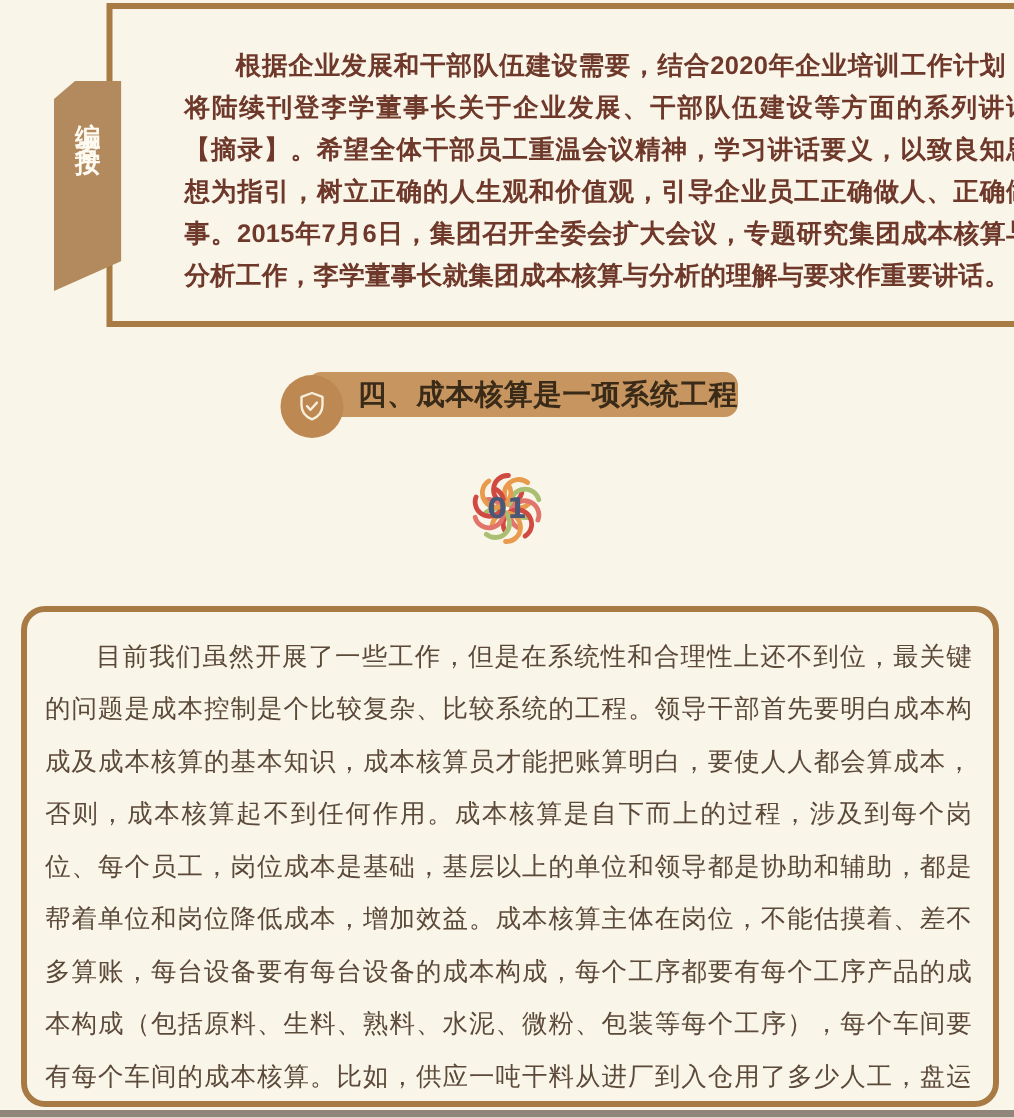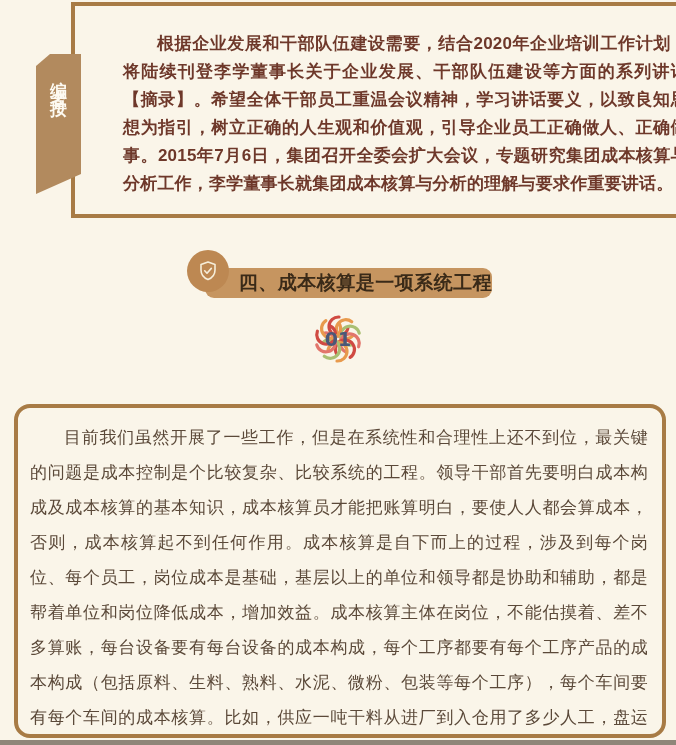--- a/index.html
+++ b/index.html
@@ -36,23 +36,23 @@
     letter-spacing:9px;padding-top:14px;
   }
 
   
   .badge-circle{
     position:absolute;left:187px;top:250px;width:42px;height:42px;
     border-radius:50%;background:#bd8852;z-index:2;
     display:flex;align-items:center;justify-content:center;
   }
   .badge-pill{
-    position:absolute;left:205px;top:268px;width:287px;height:30px;
+    position:absolute;left:205px;top:248px;width:287px;height:30px;
     background:#c69560;border-radius:9px;z-index:1;
-    display:flex;align-items:center;justify-content:center;
+    display:flex;align-items:center;justify-content:flex-end;
     box-sizing:border-box;padding-left:34px;
   }
   .badge-title{
     color:#3a2a18;font-weight:bold;font-size:19px;letter-spacing:0.5px;
     white-space:nowrap;
   }
 
   
   .num-badge{position:absolute;left:305px;top:306px;width:66px;height:66px;}
   .num-text{

